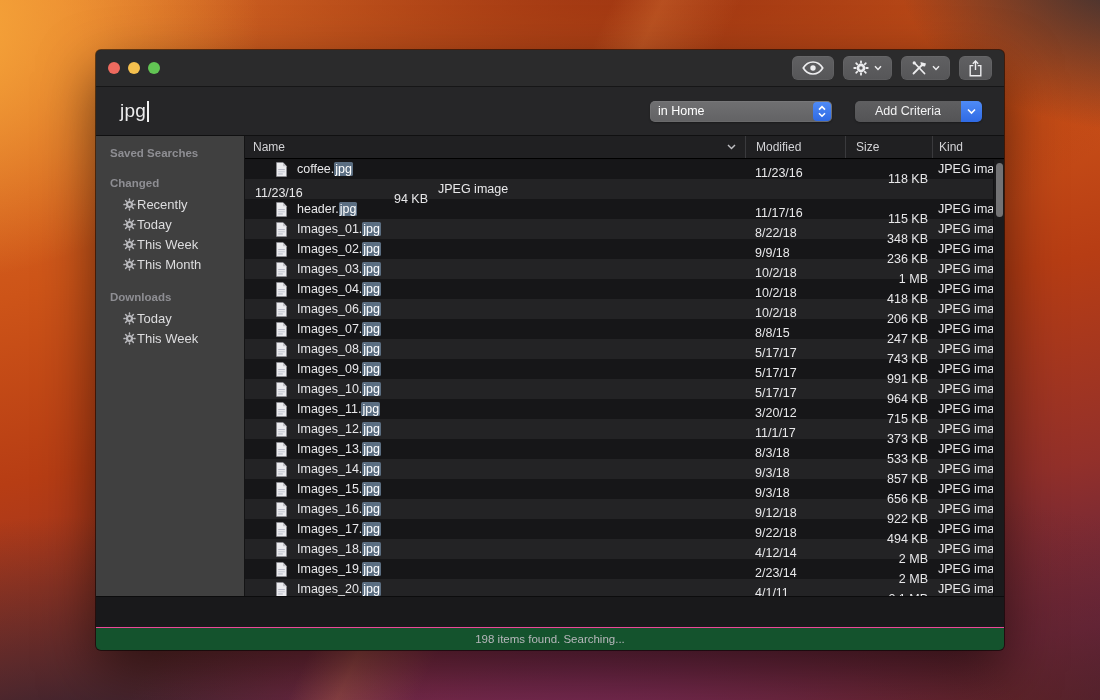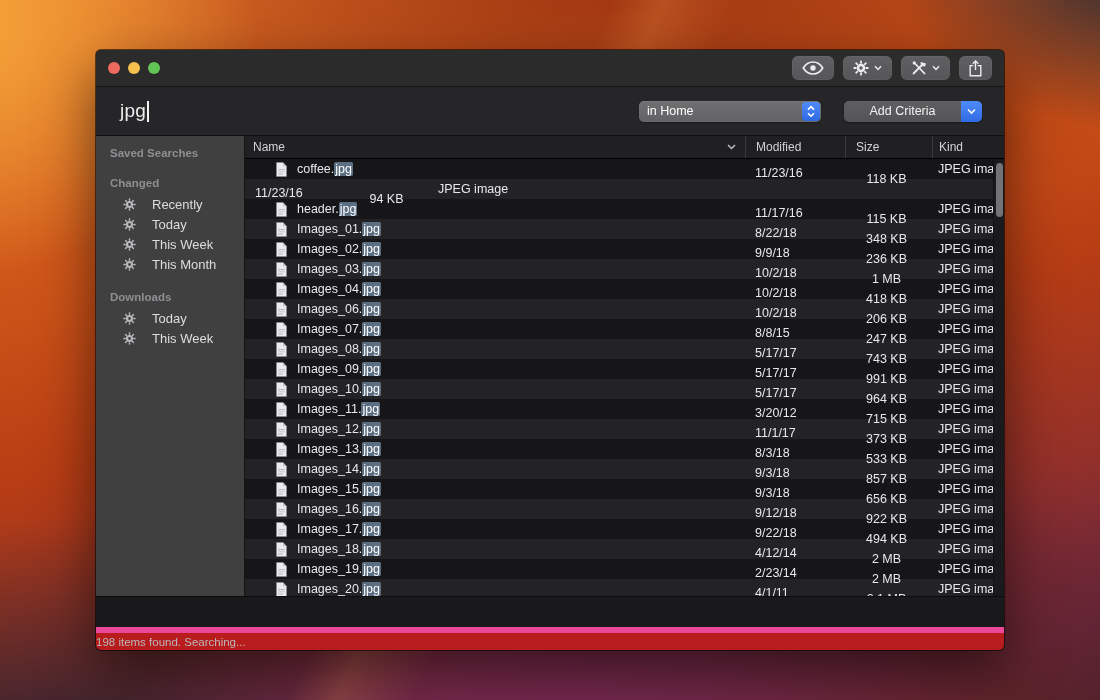--- a/index.html
+++ b/index.html
@@ -50,64 +50,64 @@
     margin-left:auto; width:182px; height:21px; border-radius:5px; position:relative;
     background:linear-gradient(#707072,#626264); display:flex; align-items:center;
     font-size:12.5px; color:#fff; padding-left:8px;
     box-shadow:inset 0 0 0 .5px rgba(255,255,255,.1), 0 1px 2px rgba(0,0,0,.3);
   }
   .stepper {
     position:absolute; right:1px; top:1px; width:18px; height:19px; border-radius:4px;
     background:linear-gradient(#4f8bf7,#2f6ae4); display:flex; align-items:center; justify-content:center;
   }
   .add-criteria {
-    margin-left:23px; width:138px; height:21px; border-radius:5px; overflow:hidden; display:flex;
+    margin-left:23px; width:127px; height:21px; border-radius:5px; overflow:hidden; display:flex;
     box-shadow:inset 0 0 0 .5px rgba(255,255,255,.1), 0 1px 2px rgba(0,0,0,.3);
   }
   .ac-label { flex:1; background:linear-gradient(#5f5f61,#545456); color:#f2f2f3; font-size:12.5px; display:flex; align-items:center; justify-content:center; }
   .ac-drop { width:21px; background:linear-gradient(#4f8bf7,#2f6ae4); display:flex; align-items:center; justify-content:center; }
 
   
   .content { flex:0 0 460px; display:flex; overflow:hidden; }
   .sidebar { width:149px; flex:0 0 149px; background:#404040; border-right:1px solid #141415; padding-top:10px; }
   .sb-title { font-size:11.5px; font-weight:700; color:#8e8e93; padding-left:14px; height:14px; display:flex; align-items:center; }
   .sb-section-label { font-size:11.5px; font-weight:700; color:#8e8e93; padding-left:14px; margin-top:17px; margin-bottom:5px; }
-  .sb-item { display:flex; align-items:center; gap:16px; height:20px; padding-left:27px; font-size:13px; color:#dddddf; cursor:default; }
+  .sb-item { display:flex; align-items:center; gap:1px; height:20px; padding-left:27px; font-size:13px; color:#dddddf; cursor:default; }
   .sb-item .gear-wrap { display:flex; align-items:center; }
 
   .main { flex:1; background:#84cc16; display:flex; flex-direction:column; position:relative; overflow:hidden; }
   .thead {
     height:23px; flex:0 0 23px; background:#202022; border-bottom:1px solid #000;
     display:flex; align-items:center; font-size:12px; color:#d3d3d6; font-weight:400;
   }
   .th { display:flex; align-items:center; height:100%; }
   .th-name { width:500px; padding-left:8px; }
   .th-name .sortchev { margin-left:auto; margin-right:9px; display:flex; align-items:center; }
   .th-mod  { width:100px; padding-left:10px; border-left:1px solid #3a3a3d; }
   .th-size { width:87px;  padding-left:10px; border-left:1px solid #3a3a3d; }
   .th-kind { flex:1; padding-left:6px; border-left:1px solid #3a3a3d; }
 
   .tbody { flex:1; overflow:hidden; }
   .row { height:20px; display:flex; align-items:center; font-size:12.5px; color:#e8e8ea; cursor:default; }
   .row:nth-child(odd)  { background:#161618; }
   .row:nth-child(even) { background:#232325; }
   .cell-name { width:500px; display:flex; align-items:center; padding-left:30px; gap:9px; overflow:hidden; }
   .cell-mod  { width:100px; padding-left:10px;margin-top:7px; }
-  .cell-size { width:87px; text-align:center; padding-right:4px;margin-top:20px; }
+  .cell-size { width:87px; text-align:right; padding-right:4px;margin-top:20px; }
   .cell-kind { flex:1; padding-left:6px; white-space:nowrap; overflow:hidden; }
   .hl { background:#5b6e82; color:#fff; border-radius:1.5px; padding:0 1px; }
 
   .vscroll-track { position:absolute; right:0; top:24px; bottom:0; width:11px; background:#1a1a1c; border-left:1px solid #121214; }
   .vscroll-thumb { position:absolute; left:2px; top:3px; width:7px; height:54px; border-radius:4px; background:#737375; }
 
   
   .bottom-strip { flex:0 0 31px; background:#19191b; border-top:1px solid #0c0c0d; }
   .statusbar {
-    flex:1; background:#b91c1c; border-top:6px solid #ec4899;
-    display:flex; align-items:center; justify-content:flex-start;
+    flex:1; background:#14532d; border-top:1px solid #ec4899;
+    display:flex; align-items:center; justify-content:center;
     font-size:11.5px; color:#b7b7bb;
   }
 
   svg { display:block; }
 </style>
 </head>
 <body>
 
 <svg width="0" height="0" style="position:absolute">
   <defs>

